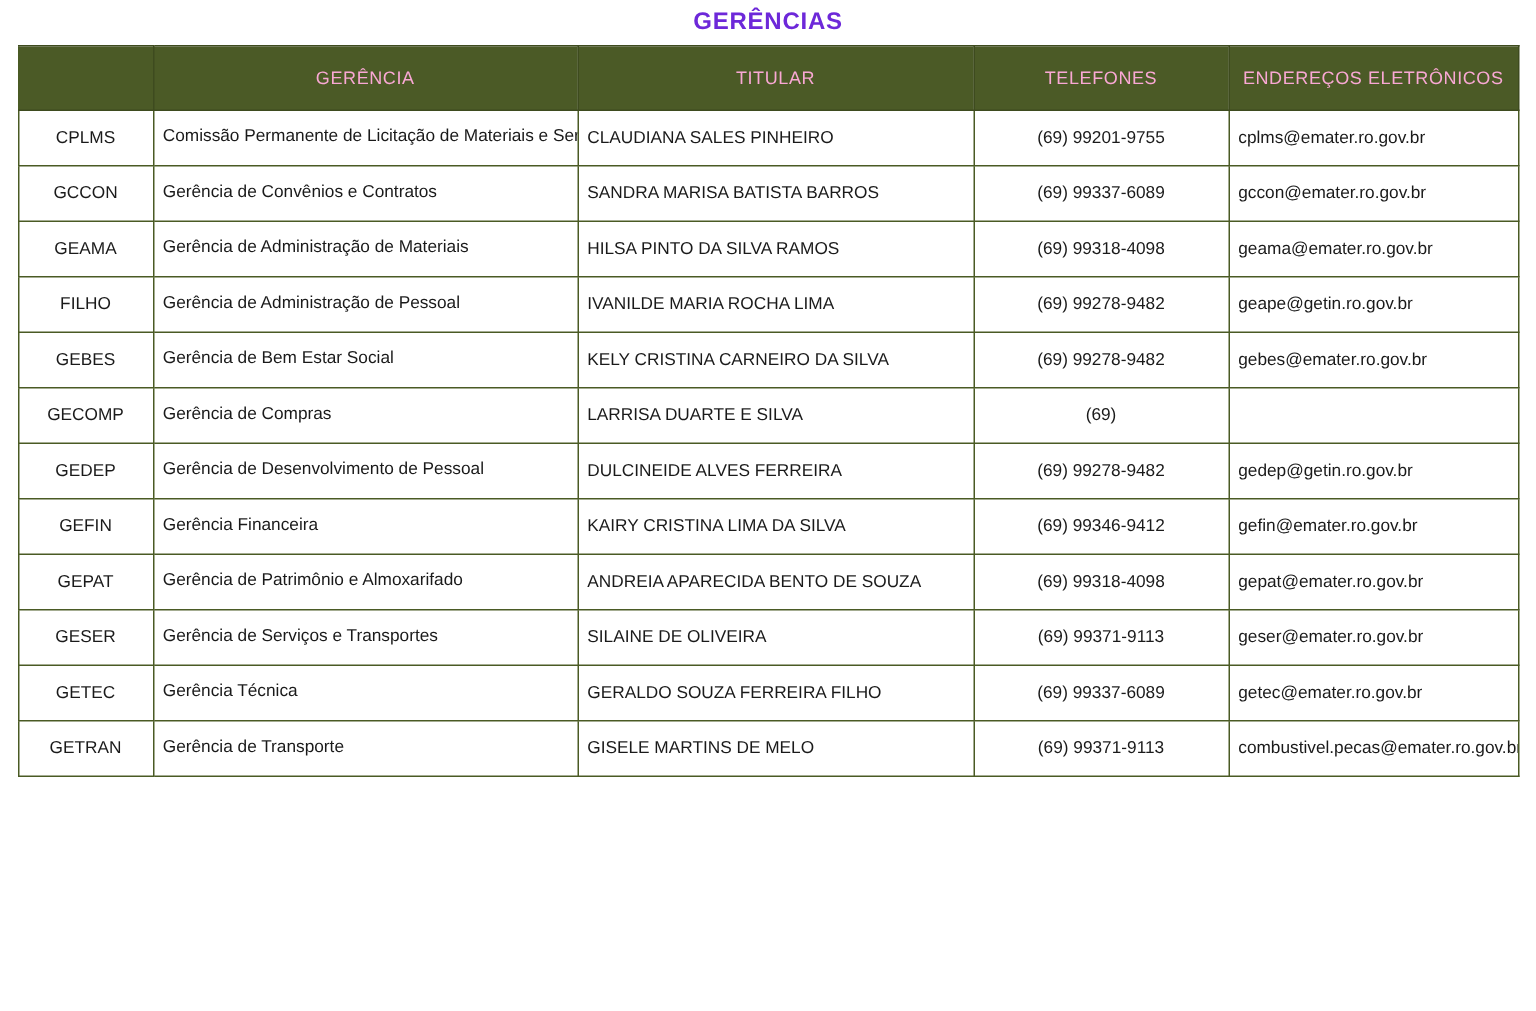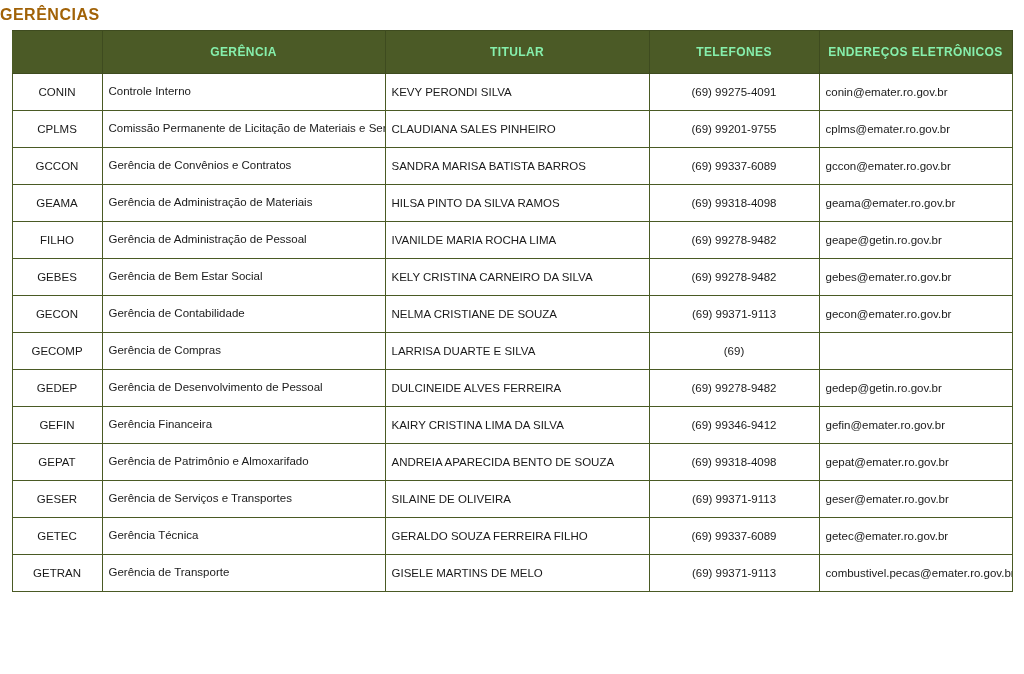--- a/index.html
+++ b/index.html
@@ -14,44 +14,45 @@
     color: #000000;
     overflow: hidden;
   }
   .page {
     width: 1024px;
     height: 674px;
     position: relative;
     box-sizing: border-box;
   }
   .doc-title {
+    text-align: center;
     font-size: 16px;
     font-weight: bold;
     letter-spacing: 0.5px;
     padding: 6px 0 6px 0;
-    color: #a16207;
+    color: #6d28d9;
   }
   table.gerencias {
     border-collapse: collapse;
     table-layout: fixed;
     width: 1000px;
     margin: 0 auto;
     border: 1px solid #4a5a24;
   }
   table.gerencias col.c0 { width: 90px; }
   table.gerencias col.c1 { width: 283px; }
   table.gerencias col.c2 { width: 264px; }
   table.gerencias col.c3 { width: 170px; }
   table.gerencias col.c4 { width: 193px; }
 
   table.gerencias thead th {
     background: #4b5a26;
-    color: #86efac;
+    color: #f9a8d4;
     font-size: 12px;
-    font-weight: bold;
+    font-weight: normal;
     text-align: center;
     letter-spacing: 0.4px;
     height: 38px;
     border: 1px solid #3e4b1f;
     padding: 2px 4px;
     vertical-align: middle;
   }
   table.gerencias thead th.blank {
     border-left: none;
   }
@@ -106,27 +107,20 @@
       <tr>
         <th class="blank"></th>
         <th>GERÊNCIA</th>
         <th>TITULAR</th>
         <th>TELEFONES</th>
         <th>ENDEREÇOS ELETRÔNICOS</th>
       </tr>
     </thead>
     <tbody id="table-body">
         <tr>
-          <td class="sigla">CONIN</td>
-          <td class="nome">Controle Interno</td>
-          <td class="titular">KEVY PERONDI SILVA</td>
-          <td class="tel">(69) 99275-4091</td>
-          <td class="email">conin@emater.ro.gov.br</td>
-        </tr>
-        <tr>
           <td class="sigla">CPLMS</td>
           <td class="nome">Comissão Permanente de Licitação de Materiais e Serviços</td>
           <td class="titular">CLAUDIANA SALES PINHEIRO</td>
           <td class="tel">(69) 99201-9755</td>
           <td class="email">cplms@emater.ro.gov.br</td>
         </tr>
         <tr>
           <td class="sigla">GCCON</td>
           <td class="nome">Gerência de Convênios e Contratos</td>
           <td class="titular">SANDRA MARISA BATISTA BARROS</td>
@@ -148,27 +142,20 @@
           <td class="email">geape@getin.ro.gov.br</td>
         </tr>
         <tr>
           <td class="sigla">GEBES</td>
           <td class="nome">Gerência de Bem Estar Social</td>
           <td class="titular">KELY CRISTINA CARNEIRO DA SILVA</td>
           <td class="tel">(69) 99278-9482</td>
           <td class="email">gebes@emater.ro.gov.br</td>
         </tr>
         <tr>
-          <td class="sigla">GECON</td>
-          <td class="nome">Gerência de Contabilidade</td>
-          <td class="titular">NELMA CRISTIANE DE SOUZA</td>
-          <td class="tel">(69) 99371-9113</td>
-          <td class="email">gecon@emater.ro.gov.br</td>
-        </tr>
-        <tr>
           <td class="sigla">GECOMP</td>
           <td class="nome">Gerência de Compras</td>
           <td class="titular">LARRISA DUARTE E SILVA</td>
           <td class="tel">(69)</td>
           <td class="email"></td>
         </tr>
         <tr>
           <td class="sigla">GEDEP</td>
           <td class="nome">Gerência de Desenvolvimento de Pessoal</td>
           <td class="titular">DULCINEIDE ALVES FERREIRA</td>

